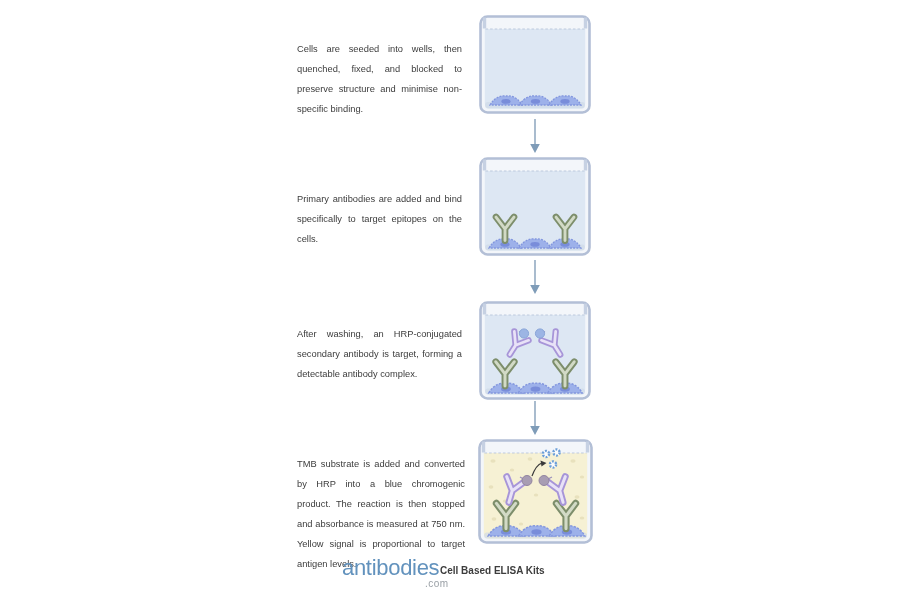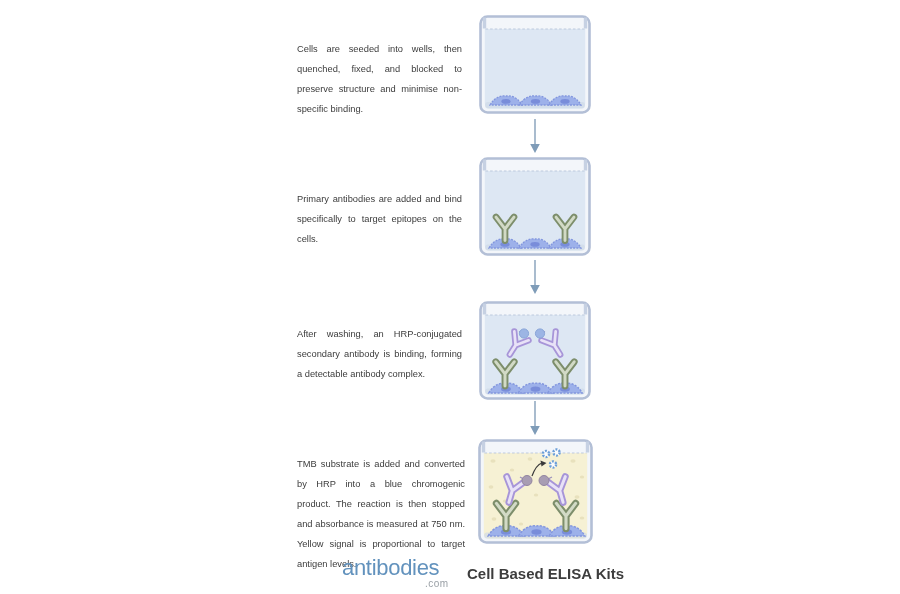--- a/index.html
+++ b/index.html
@@ -52,21 +52,21 @@
 
   
   #brand{
     position:absolute;left:342px;top:555px;font-size:22px;font-weight:normal;
     letter-spacing:-0.3px;color:#6292bd;
   }
   #brand-suffix{
     position:absolute;left:425px;top:578px;font-size:10px;color:#9aa0a6;letter-spacing:.5px;
   }
   #kit-label{
-    position:absolute;left:467px;top:565px;font-size:15px;font-weight:bold;color:#3d3d3d;
+    position:absolute;left:440px;top:565px;font-size:10px;font-weight:bold;color:#3d3d3d;
   }
 </style>
 </head>
 <body>
 
 <svg width="0" height="0" style="position:absolute" aria-hidden="true">
   <defs>
     <g id="antibody">
       <path class="abo" d="M0,2.5 L0,13 M0,2.5 L-8,-8 M0,2.5 L8,-8"></path>
       <path class="abi" d="M0,2.5 L0,13 M0,2.5 L-8,-8 M0,2.5 L8,-8"></path>
@@ -112,21 +112,21 @@
   <use href="#cell" transform="translate(86,91)"></use>
   <use href="#antibody" class="green" transform="translate(26,69) scale(1.12)"></use>
   <use href="#antibody" class="green" transform="translate(86,69) scale(1.12)"></use>
 </svg>
 
 <svg class="flow-arrow" id="flow-arrow-2" width="14" height="36" viewBox="0 0 14 36">
   <line class="flow-line" x1="7" y1="1" x2="7" y2="27"></line>
   <polygon class="flow-head" points="2.2,26 11.8,26 7,35"></polygon>
 </svg>
 
-<div class="step-text" id="text-step3">After washing, an HRP-conjugated secondary antibody is binding, forming a detectable antibody complex.</div>
+<div class="step-text" id="text-step3">After washing, an HRP-conjugated secondary antibody is target, forming a detectable antibody complex.</div>
 <svg class="well" id="well-step3" width="112" height="100" viewBox="0 0 112 100">
   <rect class="well-shell" x="1.5" y="1.5" width="109" height="96" rx="7"></rect>
   <path class="liquid-blue" d="M5.8,14 H106.2 V88 Q106.2,93.5 100.5,93.5 H11.5 Q5.8,93.5 5.8,88 Z"></path>
   <line class="surface" x1="6.5" y1="14" x2="105.5" y2="14"></line>
   <rect class="rim-post" x="3.8" y="2.5" width="3.4" height="11"></rect>
   <rect class="rim-post" x="104.8" y="2.5" width="3.4" height="11"></rect>
   <rect class="bottom-shade" x="6" y="87.5" width="100" height="6" rx="3"></rect>
   <use href="#cell" transform="translate(27,92) scale(1.08)"></use>
   <use href="#cell" transform="translate(56.5,92) scale(1.08)"></use>
   <use href="#cell" transform="translate(86,92) scale(1.08)"></use>

